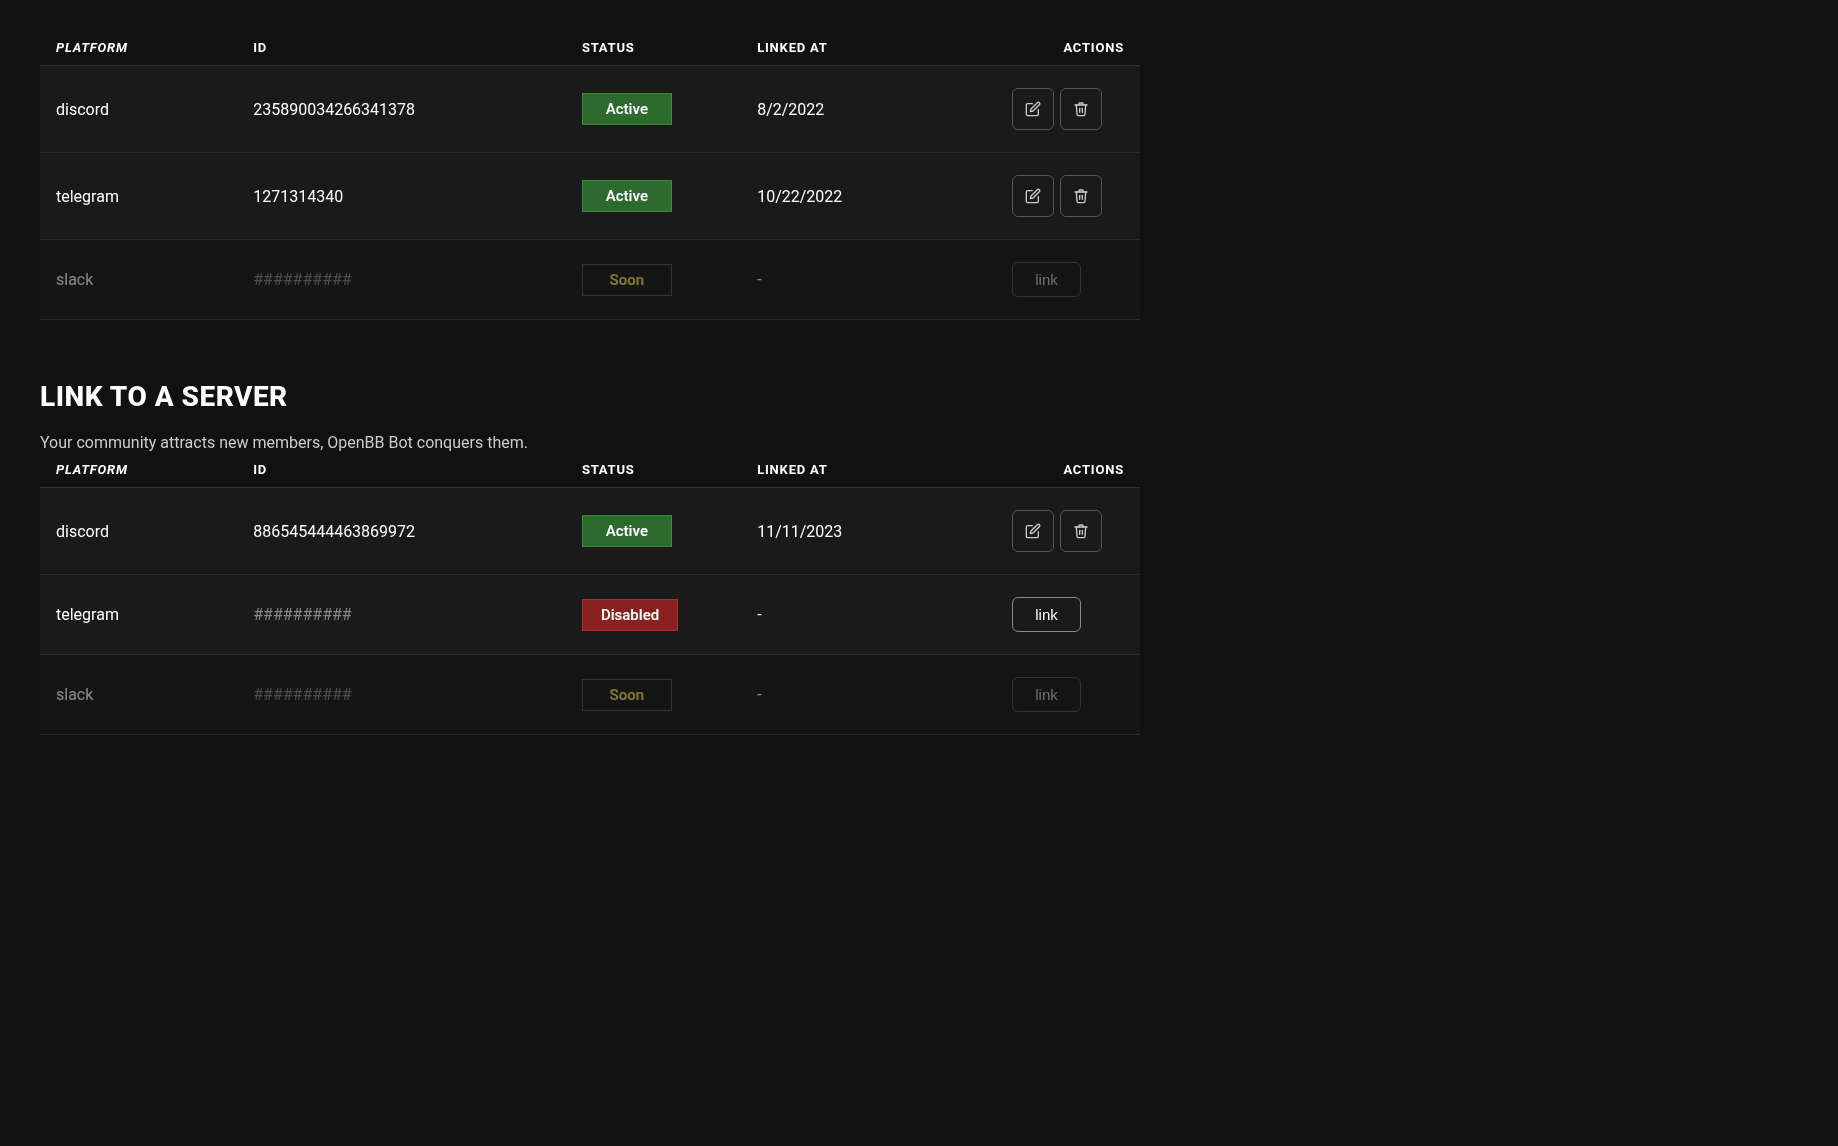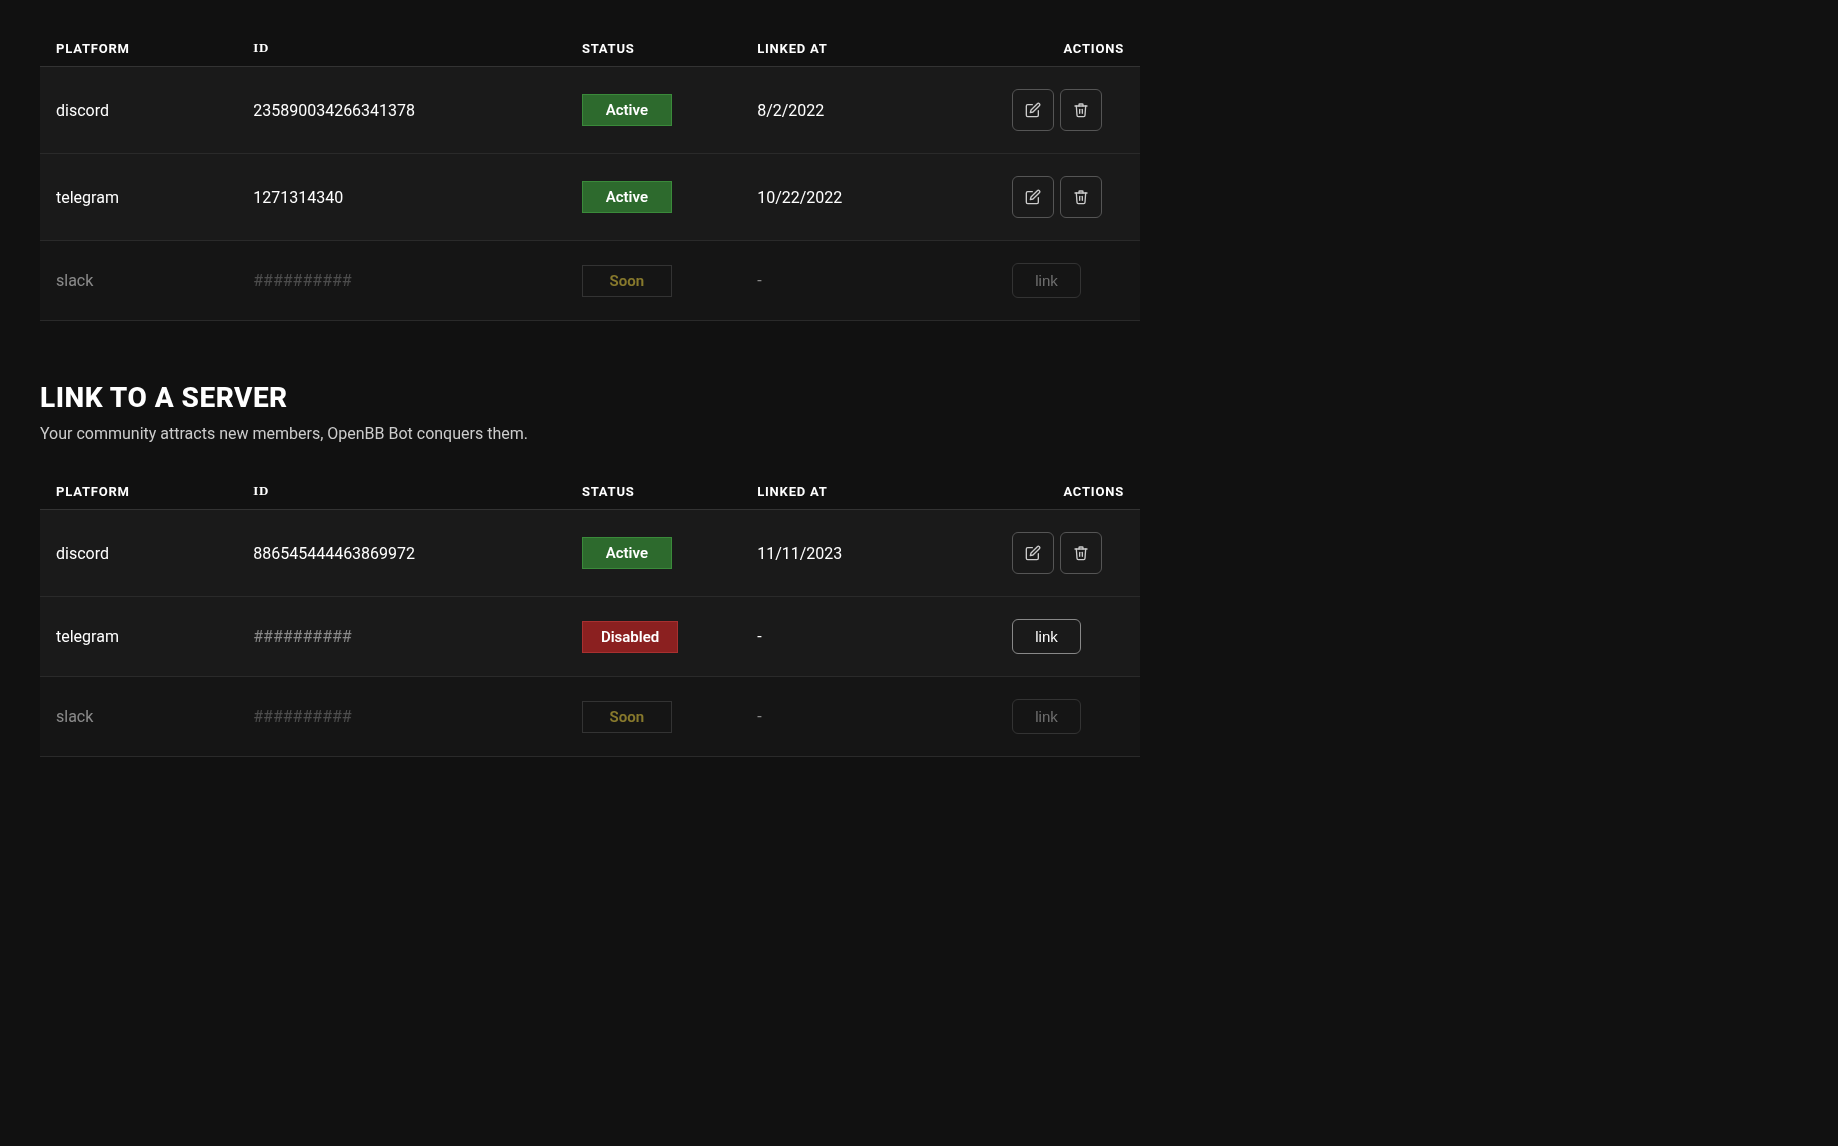--- a/index.html
+++ b/index.html
@@ -20,27 +20,26 @@
 
     .section {
       margin-bottom: 60px;
     }
 
     .section-title {
       font-size: 28px;
       font-weight: 800;
       text-transform: uppercase;
       letter-spacing: 0.5px;
-      margin-bottom: 10px;
+      margin-bottom: 20px;
     }
 
     .section-subtitle {
       font-size: 16px;
       color: #cccccc;
-      margin-bottom: 30px;
     }
 
     table {
       width: 100%;
       max-width: 1100px;
       border-collapse: collapse;
     }
 
     thead tr th {
       text-align: left;
@@ -132,22 +131,22 @@
       border-color: #888888;
       color: #ffffff;
     }
 
     .actions-cell {
       display: flex;
       align-items: center;
       padding-left: 36px;
     }
 
-    th.col-platform { width: 180px; }
-    th.col-id { width: 300px; font-family: Liberation Serif, serif; }
+    th.col-platform { width: 180px; font-style: italic; }
+    th.col-id { width: 300px; }
     th.col-status { width: 160px; }
     th.col-linked { width: 200px; }
     th.col-actions { width: 160px; text-align: right; }
   </style>
 </head>
 <body>
 
 <div class="section">
   <table>
     <thead>

